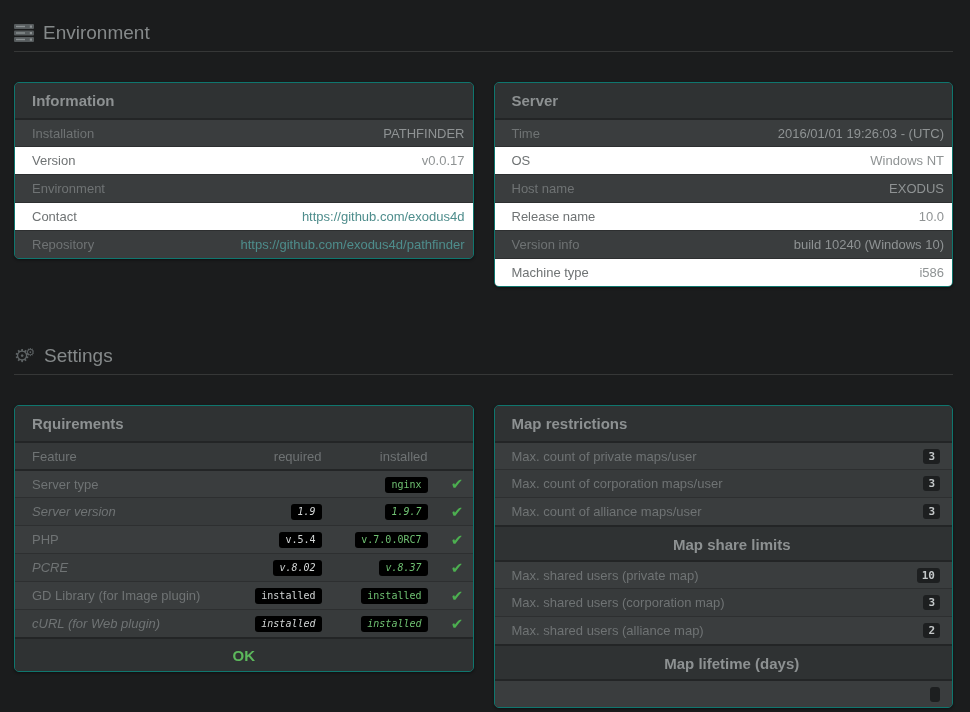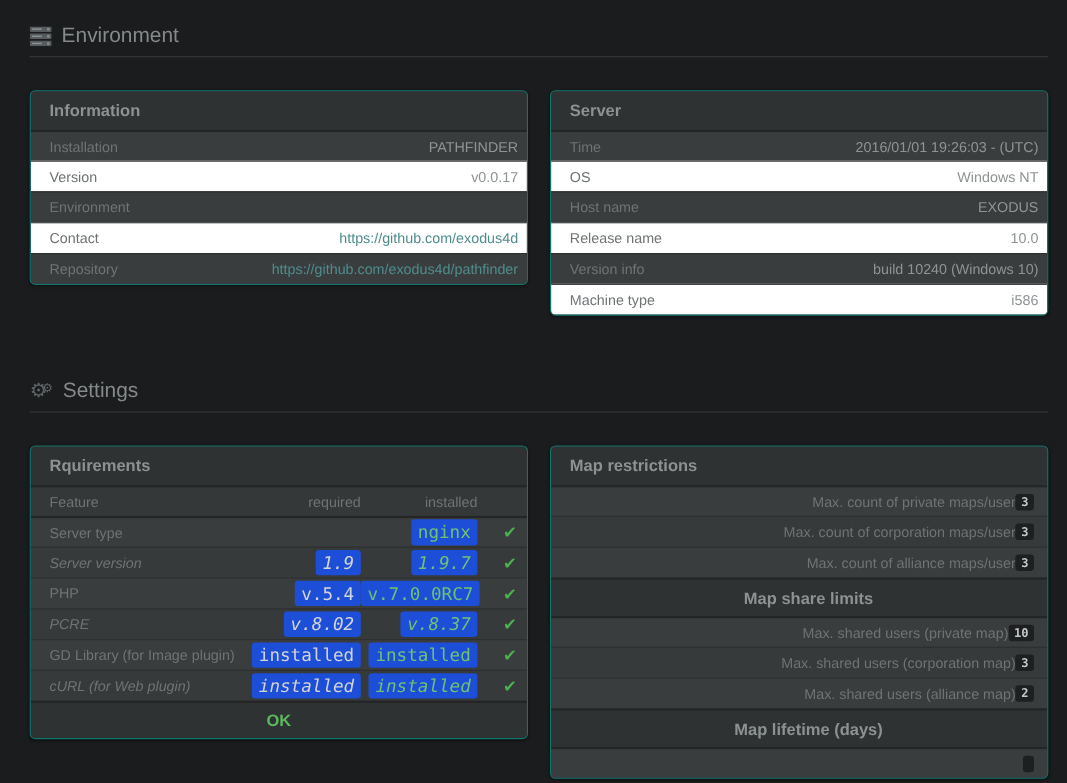--- a/index.html
+++ b/index.html
@@ -2,21 +2,21 @@
 <html><head>
 <meta charset="utf-8">
 <style>
   * { box-sizing: border-box; }
   html,body { margin:0; padding:0; }
   body {
     width: 970px; height: 712px; overflow: hidden;
     background: #1b1c1d;
     font-family: "Liberation Sans", "DejaVu Sans", sans-serif;
   }
-  .page { padding: 0 17px 0 27px; }
+  .page { padding: 0 17px 0 14px; }
 
   
   .section-header { display:flex; align-items:center; gap:9px; padding-top:22px; }
   .section-header.second { padding-top:58px; }
   .section-title { font-size:19px; font-weight:400; color:#85898a; margin:0; }
   .hdr-icon { display:inline-flex; align-items:center; color:#5d6264; }
   .gear-big  { font-family:"DejaVu Sans",sans-serif; font-size:18px; line-height:18px; }
   .gear-small{ font-family:"DejaVu Sans",sans-serif; font-size:11px; line-height:11px;
                margin-left:-5px; align-self:flex-start; }
   hr.rule { border:none; border-top:1px solid #363737; margin:7px 0 0 0; }
@@ -43,32 +43,32 @@
   
   .req-row, .req-head { display:flex; align-items:center; height:28px; padding-left:17px;
                         font-size:13px; border-top:1px solid #2d2f30; background:#3a3d3e; }
   .req-head { border-top:2px solid #232526; background:#353839; color:#6f7374; }
   .req-row.first { border-top:2px solid #232526; }
   .req-row.alt { background:#373a3b;font-style:italic; }
   .col-feature { flex:1; color:#6f7374; }
   .col-req  { width:100px; text-align:right; }
   .col-inst { width:120px; text-align:right; padding-right:14px; }
   .col-check{ width:31px; text-align:center; }
-  .badge { display:inline-block; background:#1d4ed8; border-radius:3px; padding:2px 6px;
-           font-family:"DejaVu Sans Mono", monospace; font-size:16px; line-height:1.2;
+  .badge { display:inline-block; background:#000000; border-radius:3px; padding:2px 6px;
+           font-family:"DejaVu Sans Mono", monospace; font-size:10px; line-height:1.2;
            color:#d2d5d5;text-align:center; }
   .badge.green { color:#6fc172; }
   .badge:empty { display:none; }
   .check { color:#4caf50; font-size:15px; font-weight:bold;
            font-family:"DejaVu Sans", sans-serif; }
   .panel-footer { height:34px; line-height:34px; text-align:center; background:#2f3233;
                   color:#5cb85c; font-weight:700; font-size:15px; border-top:2px solid #232526; }
 
   
-  .map-row { display:flex; height:28px; align-items:center; justify-content:flex-end;
+  .map-row { display:flex; height:28px; align-items:center; justify-content:space-between;
              padding:0 12px 0 17px; font-size:13px; border-top:1px solid #2d2f30; background:#3a3d3e; }
   .map-row.first { border-top:2px solid #232526; }
   .map-row.alt { background:#373a3b; }
   .map-label { color:#6f7374; }
   .num-badge { display:inline-block; background:#1d1f20; border-radius:3px; padding:1px 5px;
                font-family:"DejaVu Sans Mono", monospace; font-size:11px; font-weight:bold;
                color:#c3c7c8; min-width:8px; min-height:15px; text-align:center; }
 </style>
 </head>
 <body>

